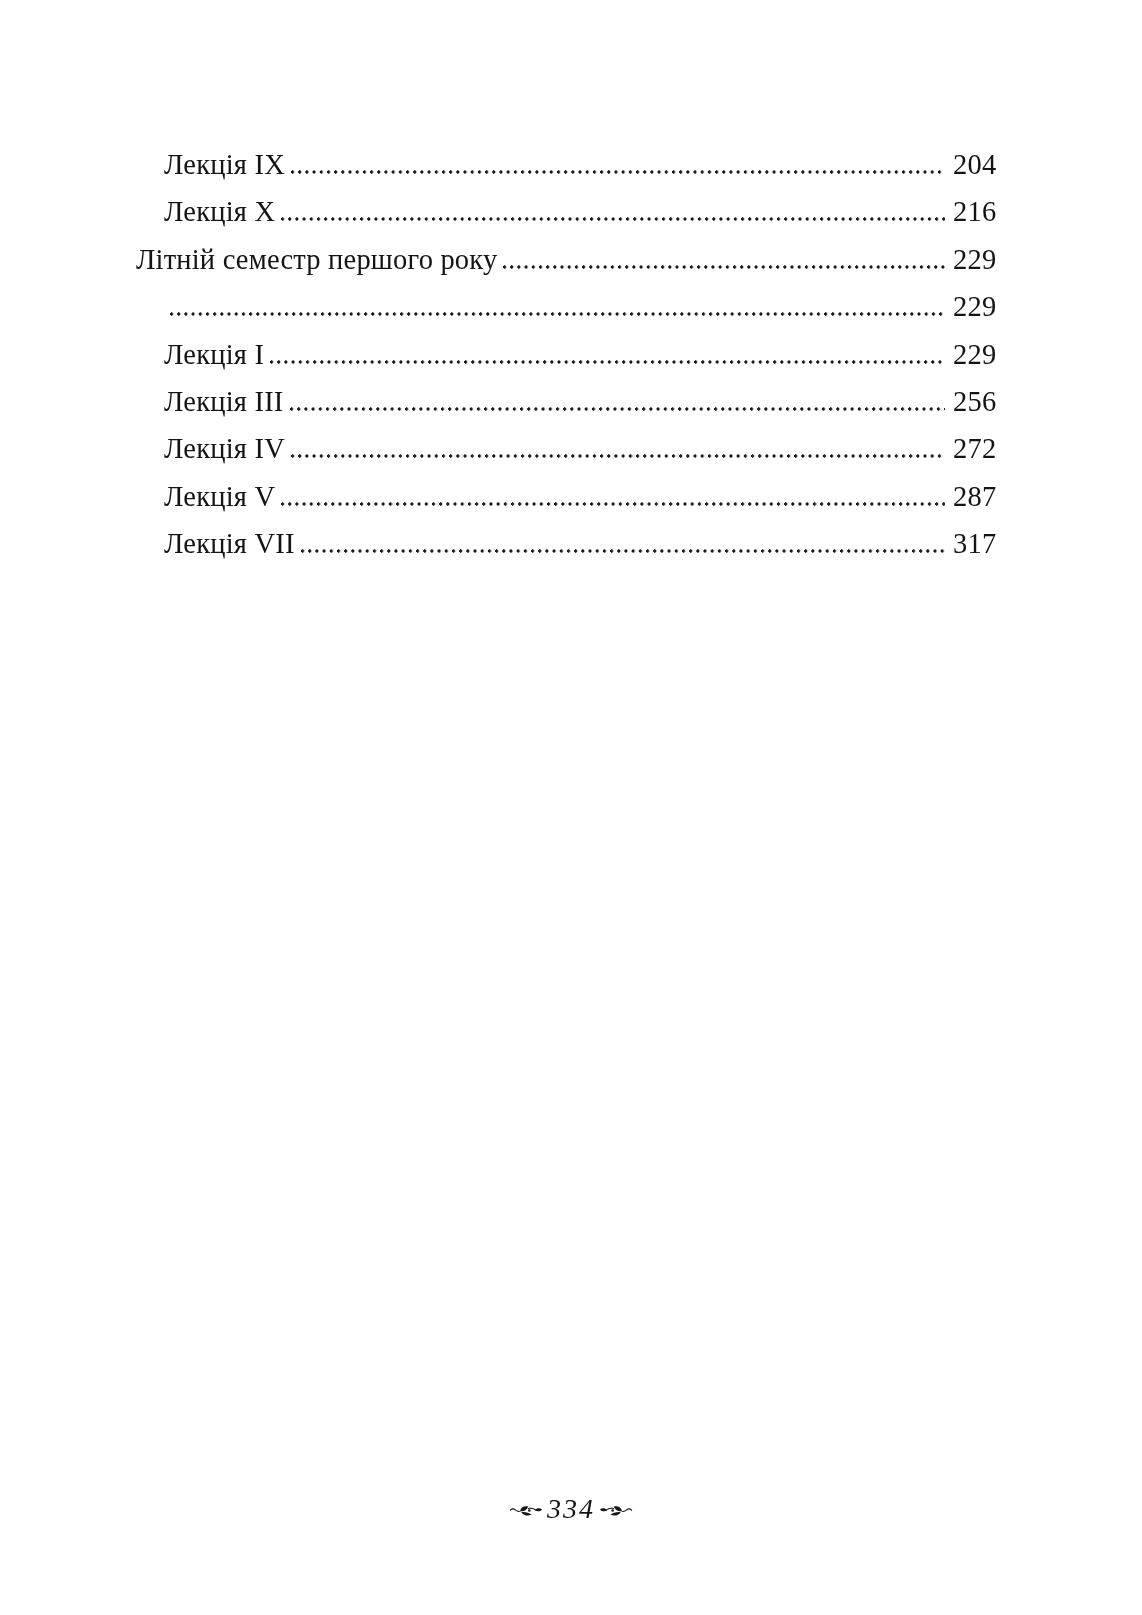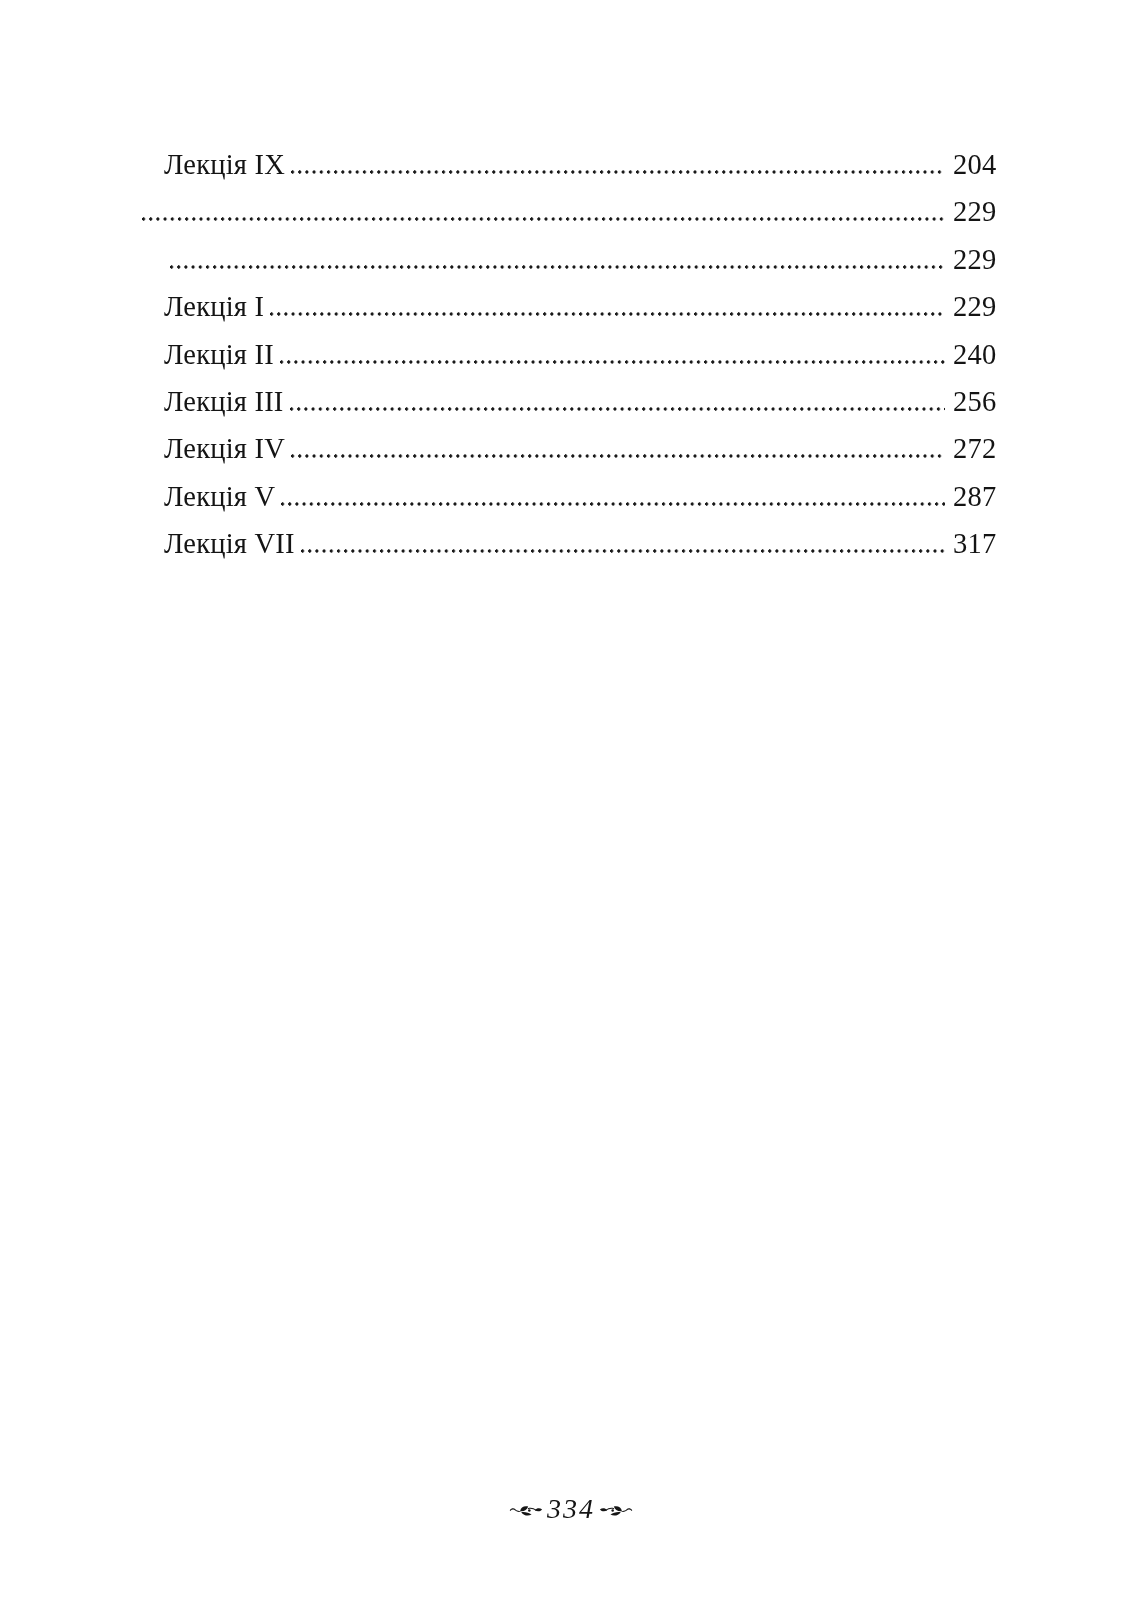--- a/index.html
+++ b/index.html
@@ -88,37 +88,38 @@
 <body>
 
 <div class="page">
 
   <main class="toc">
       <div class="toc-row level-1">
       <span class="toc-label">Лекція IX</span>
       <span class="dot-leader"></span>
       <span class="toc-page">204</span>
     </div>
+      <div class="toc-row level-1">
+      <span class="toc-label">Лекція X</span>
+      <span class="dot-leader"></span>
+      <span class="toc-page">216</span>
+    </div>
       <div class="toc-row level-0">
+      <span class="toc-label">Літній семестр першого року</span>
       <span class="dot-leader"></span>
       <span class="toc-page">229</span>
     </div>
       <div class="toc-row level-1 italic">
       <span class="dot-leader"></span>
       <span class="toc-page">229</span>
     </div>
       <div class="toc-row level-1">
       <span class="toc-label">Лекція I</span>
       <span class="dot-leader"></span>
       <span class="toc-page">229</span>
-    </div>
-      <div class="toc-row level-1">
-      <span class="toc-label">Лекція II</span>
-      <span class="dot-leader"></span>
-      <span class="toc-page">240</span>
     </div>
       <div class="toc-row level-1">
       <span class="toc-label">Лекція III</span>
       <span class="dot-leader"></span>
       <span class="toc-page">256</span>
     </div>
       <div class="toc-row level-1">
       <span class="toc-label">Лекція IV</span>
       <span class="dot-leader"></span>
       <span class="toc-page">272</span>

